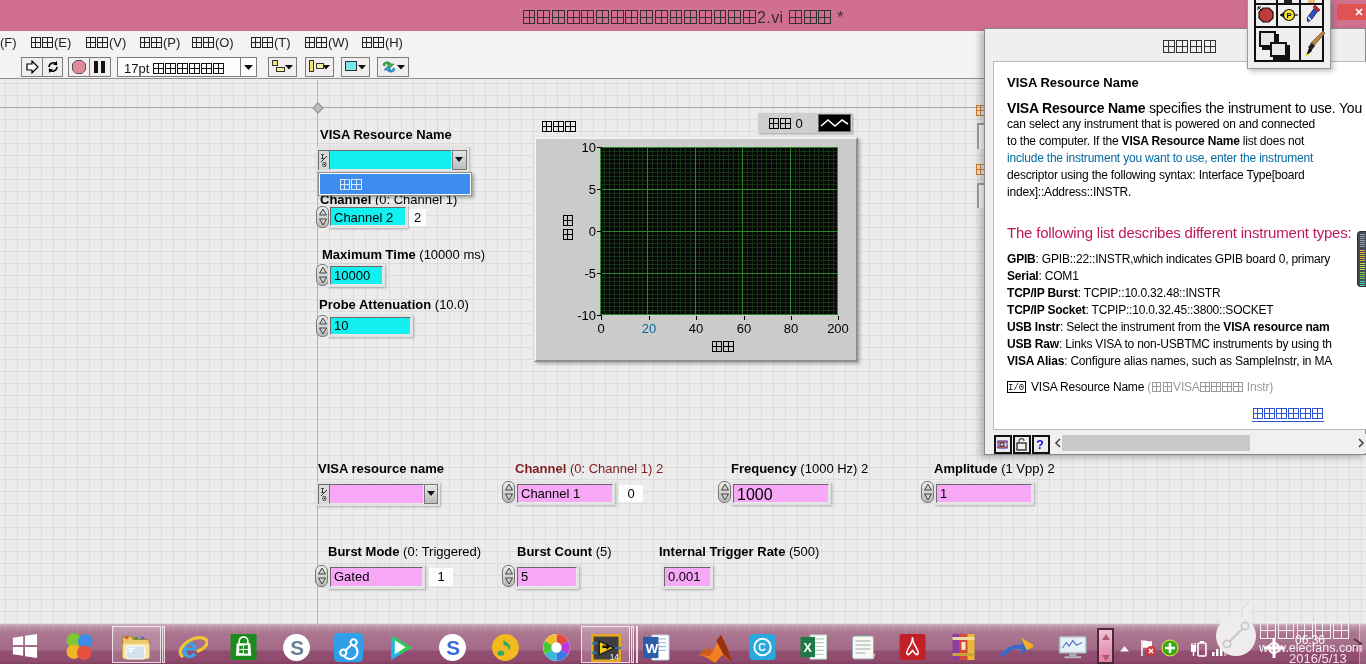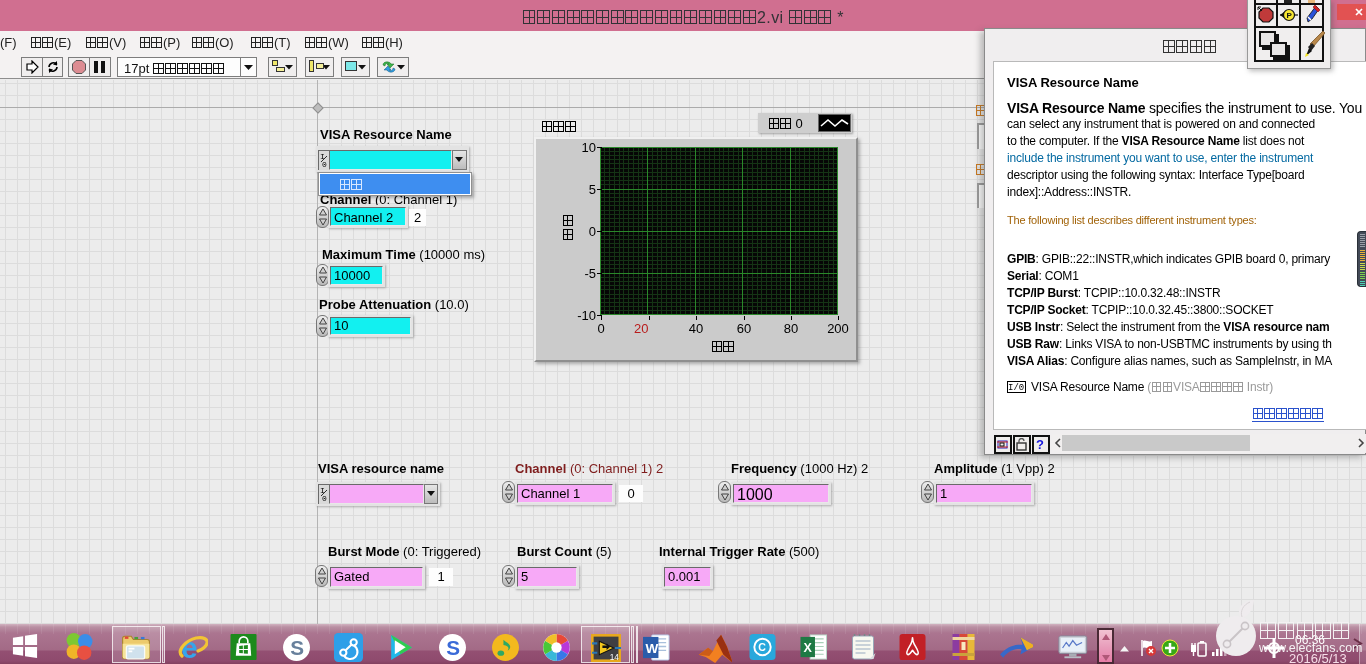--- a/index.html
+++ b/index.html
@@ -240,21 +240,21 @@
 <div class="abs" style="left:556px;top:182px;width:40px;text-align:right;font-size:13px;color:#000">5</div>
 <div class="abs" style="left:597px;top:189px;width:5px;height:1px;background:#000"></div>
 <div class="abs" style="left:556px;top:224px;width:40px;text-align:right;font-size:13px;color:#000">0</div>
 <div class="abs" style="left:597px;top:231px;width:5px;height:1px;background:#000"></div>
 <div class="abs" style="left:556px;top:266px;width:40px;text-align:right;font-size:13px;color:#000">-5</div>
 <div class="abs" style="left:597px;top:273px;width:5px;height:1px;background:#000"></div>
 <div class="abs" style="left:556px;top:308px;width:40px;text-align:right;font-size:13px;color:#000">-10</div>
 <div class="abs" style="left:597px;top:315px;width:5px;height:1px;background:#000"></div>
 <div class="abs" style="left:586px;top:321px;width:30px;text-align:center;font-size:13px;color:#000">0</div>
 <div class="abs" style="left:601px;top:316px;width:1px;height:4px;background:#000"></div>
-<div class="abs" style="left:634px;top:321px;width:30px;text-align:left;font-size:13px;color:#b91c1c">20</div>
+<div class="abs" style="left:634px;top:321px;width:30px;text-align:center;font-size:13px;color:#0369a1">20</div>
 <div class="abs" style="left:649px;top:316px;width:1px;height:4px;background:#000"></div>
 <div class="abs" style="left:681px;top:321px;width:30px;text-align:center;font-size:13px;color:#000">40</div>
 <div class="abs" style="left:696px;top:316px;width:1px;height:4px;background:#000"></div>
 <div class="abs" style="left:729px;top:321px;width:30px;text-align:center;font-size:13px;color:#000">60</div>
 <div class="abs" style="left:744px;top:316px;width:1px;height:4px;background:#000"></div>
 <div class="abs" style="left:776px;top:321px;width:30px;text-align:center;font-size:13px;color:#000">80</div>
 <div class="abs" style="left:791px;top:316px;width:1px;height:4px;background:#000"></div>
 <div class="abs" style="left:823px;top:321px;width:30px;text-align:center;font-size:13px;color:#000">200</div>
 <div class="abs" style="left:838px;top:316px;width:1px;height:4px;background:#000"></div>
 <div class="abs" style="left:562px;top:214px;font-size:13px;color:#000;width:14px;line-height:14px"><i class="c"></i><i class="c"></i></div>
@@ -332,21 +332,21 @@
 <div class="abs" style="left:984px;top:28px;width:382px;height:427px;background:#f0eeef;border:1px solid #8a8a8a;box-shadow:-4px 3px 6px rgba(80,80,80,.35)"></div>
 <div class="abs" style="left:1162px;top:38px;font-size:15px;color:#333"><i class="c"></i><i class="c"></i><i class="c"></i><i class="c"></i></div>
 <div class="abs" style="left:993px;top:61px;width:373px;height:369px;background:#fff;border:1px solid #b9b9b9;border-right:none"></div>
 <div class="abs" style="left:1007px;top:75px;font-size:13px;letter-spacing:0;color:#000;white-space:nowrap"><span class="b">VISA Resource Name</span></div>
 <div class="abs" style="left:1007px;top:100px;font-size:14px;letter-spacing:-0.2px;color:#000;white-space:nowrap"><span class="b">VISA Resource Name</span> specifies the instrument to use. You</div>
 <div class="abs" style="left:1007px;top:117px;font-size:12px;letter-spacing:-0.2px;color:#000;white-space:nowrap">can select any instrument that is powered on and connected</div>
 <div class="abs" style="left:1007px;top:134px;font-size:12px;letter-spacing:-0.2px;color:#000;white-space:nowrap">to the computer. If the <span class="b">VISA Resource Name</span> list does not</div>
 <div class="abs" style="left:1007px;top:151px;font-size:12px;letter-spacing:-0.2px;color:#0369a1;white-space:nowrap">include the instrument you want to use, enter the instrument</div>
 <div class="abs" style="left:1007px;top:168px;font-size:12px;letter-spacing:-0.2px;color:#000;white-space:nowrap">descriptor using the following syntax: Interface Type[board</div>
 <div class="abs" style="left:1007px;top:185px;font-size:12px;letter-spacing:-0.2px;color:#000;white-space:nowrap">index]::Address::INSTR.</div>
-<div class="abs" style="left:1007px;top:214px;font-size:11px;letter-spacing:-0.2px;color:#a16207;white-space:nowrap">The following list describes different instrument types:</div>
+<div class="abs" style="left:1007px;top:224px;font-size:15px;letter-spacing:-0.2px;color:#be185d;white-space:nowrap">The following list describes different instrument types:</div>
 <div class="abs" style="left:1007px;top:252px;font-size:12px;letter-spacing:-0.2px;color:#000;white-space:nowrap"><span class="b">GPIB</span>: GPIB::22::INSTR,which indicates GPIB board 0, primary</div>
 <div class="abs" style="left:1007px;top:269px;font-size:12px;letter-spacing:-0.2px;color:#000;white-space:nowrap"><span class="b">Serial</span>: COM1</div>
 <div class="abs" style="left:1007px;top:286px;font-size:12px;letter-spacing:-0.2px;color:#000;white-space:nowrap"><span class="b">TCP/IP Burst</span>: TCPIP::10.0.32.48::INSTR</div>
 <div class="abs" style="left:1007px;top:303px;font-size:12px;letter-spacing:-0.2px;color:#000;white-space:nowrap"><span class="b">TCP/IP Socket</span>: TCPIP::10.0.32.45::3800::SOCKET</div>
 <div class="abs" style="left:1007px;top:320px;font-size:12px;letter-spacing:-0.2px;color:#000;white-space:nowrap"><span class="b">USB Instr</span>: Select the instrument from the <span class="b">VISA resource nam</span></div>
 <div class="abs" style="left:1007px;top:337px;font-size:12px;letter-spacing:-0.2px;color:#000;white-space:nowrap"><span class="b">USB Raw</span>: Links VISA to non-USBTMC instruments by using th</div>
 <div class="abs" style="left:1007px;top:354px;font-size:12px;letter-spacing:-0.2px;color:#000;white-space:nowrap"><span class="b">VISA Alias</span>: Configure alias names, such as SampleInstr, in MA</div>
 <div class="abs" style="left:1007px;top:381px;width:19px;height:12px;border:1px solid #000;background:#fff"></div>
 <svg class="abs" style="left:1008px;top:382px" width="17" height="10">
     <text x="0" y="8" font-size="9" font-family="Liberation Mono" fill="#000">I/0</text>

